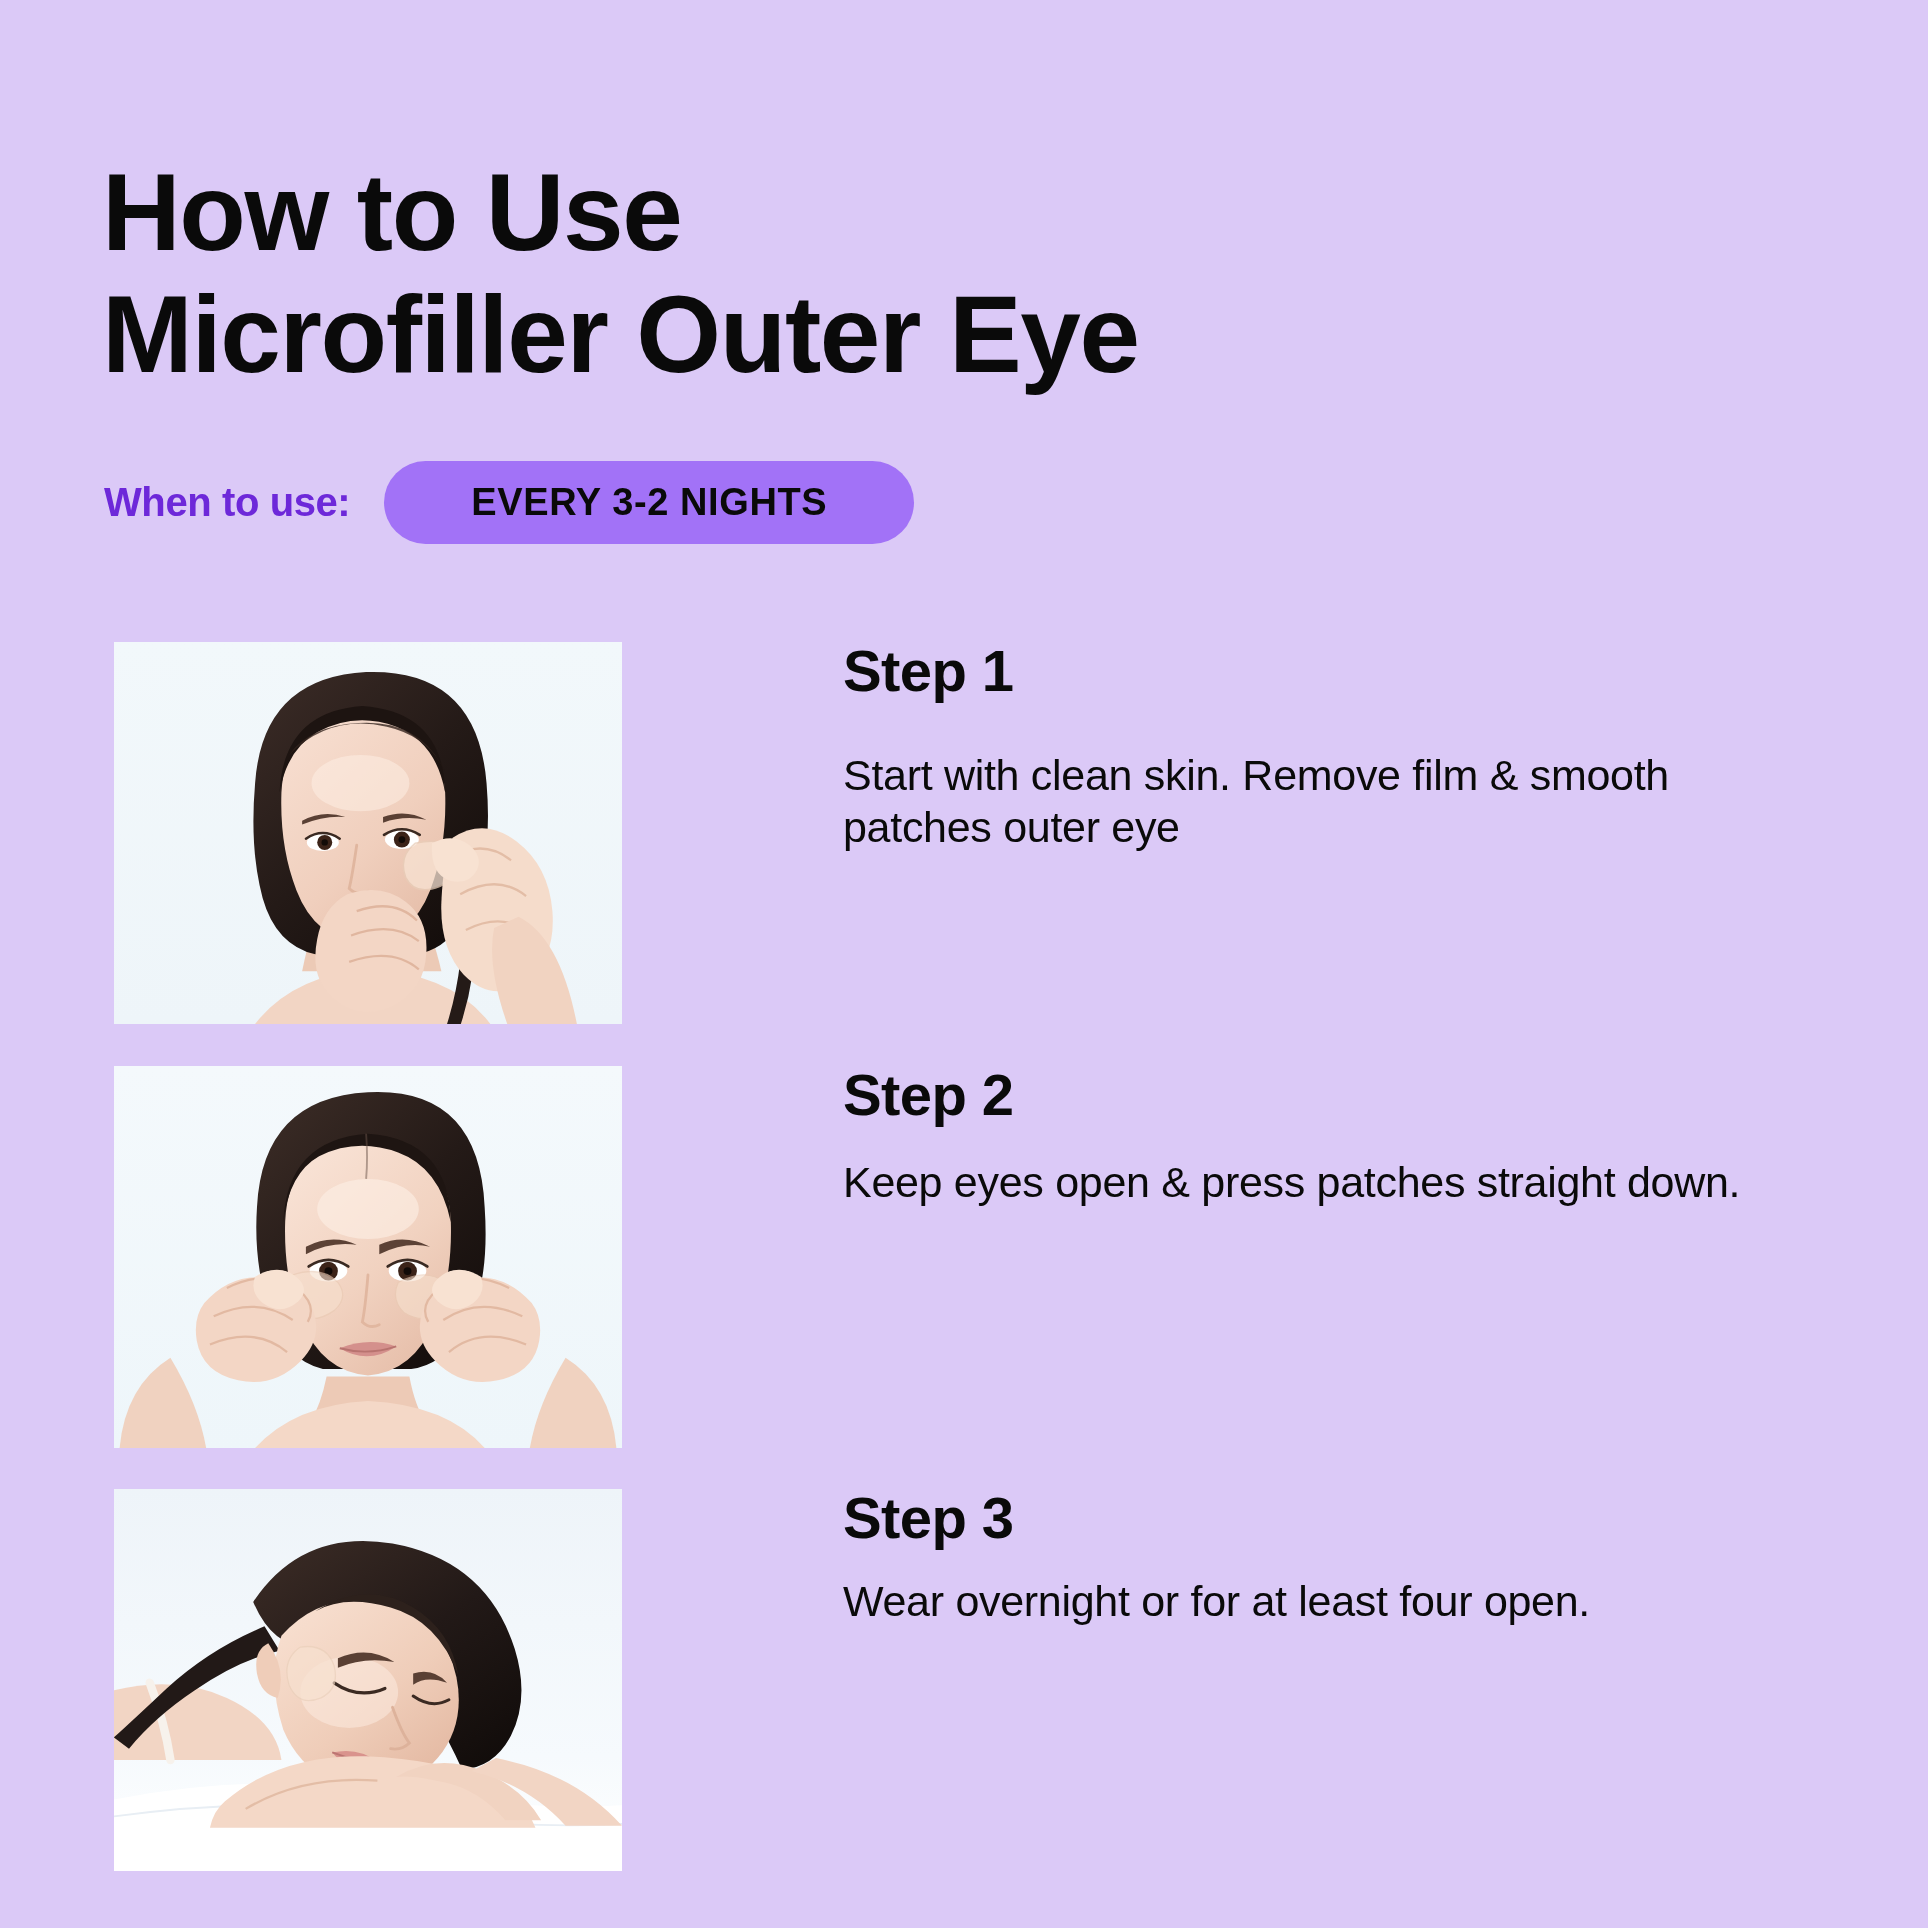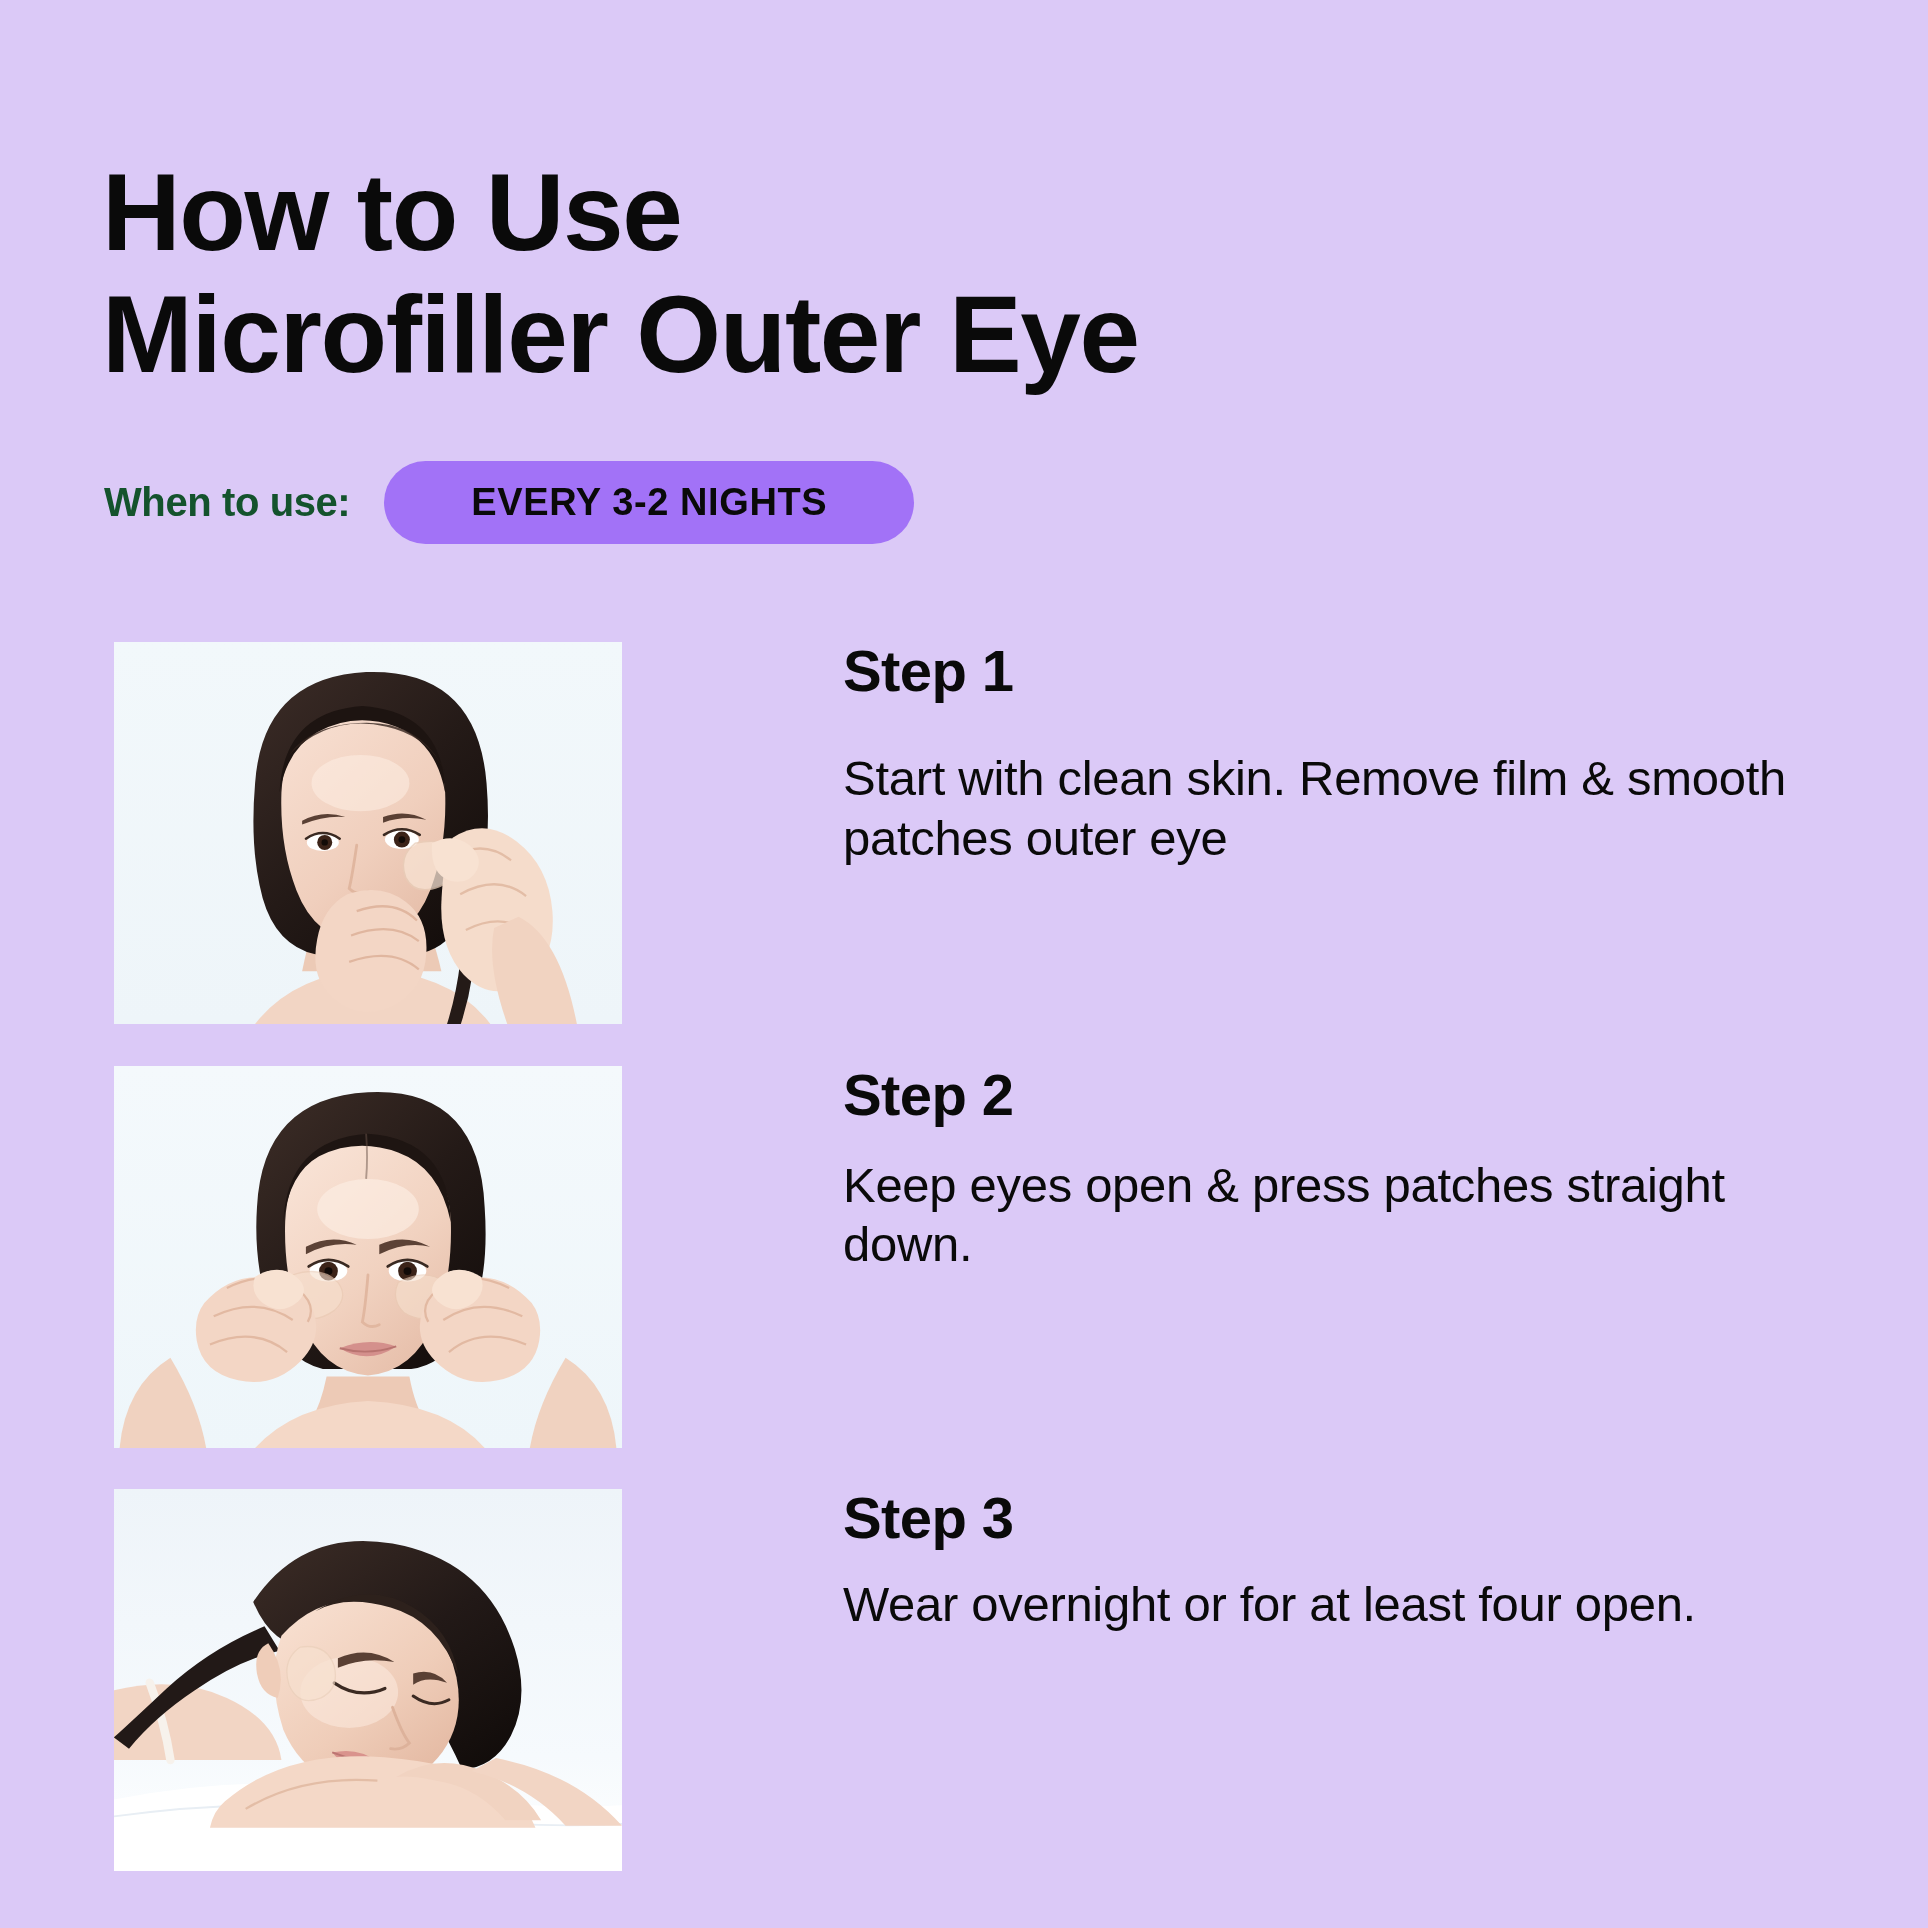--- a/index.html
+++ b/index.html
@@ -44,21 +44,21 @@
 
   .whenrow {
     position: absolute;
     left: 104px;
     top: 457px;
     display: flex;
     align-items: center;
     height: 90px;
   }
   .when-label {
-    color: #14532d;
+    color: #6d28d9;
     font-size: 40px;
     font-weight: 700;
     letter-spacing: -0.4px;
     white-space: nowrap;
   }
   .badge {
     margin-left: 34px;
     background: #a272f7;
     border-radius: 941px;
     height: 83px;
@@ -105,21 +105,21 @@
   .step-title {
     color: #0a0a0a;
     font-size: 58px;
     font-weight: 700;
     letter-spacing: -0.6px;
     line-height: 1.0;
     margin: 0 0 49px 0;
   }
   .step-body {
     color: #0a0a0a;
-    font-size: 49px;
+    font-size: 43px;
     font-weight: 400;
     line-height: 1.22;
     letter-spacing: -0.3px;
     margin: 0;
     max-width: 979px;
   }
   .row2 .step-title { margin-bottom: 32px; }
   .row3 .step-title { margin-bottom: 28px; }
 
   

